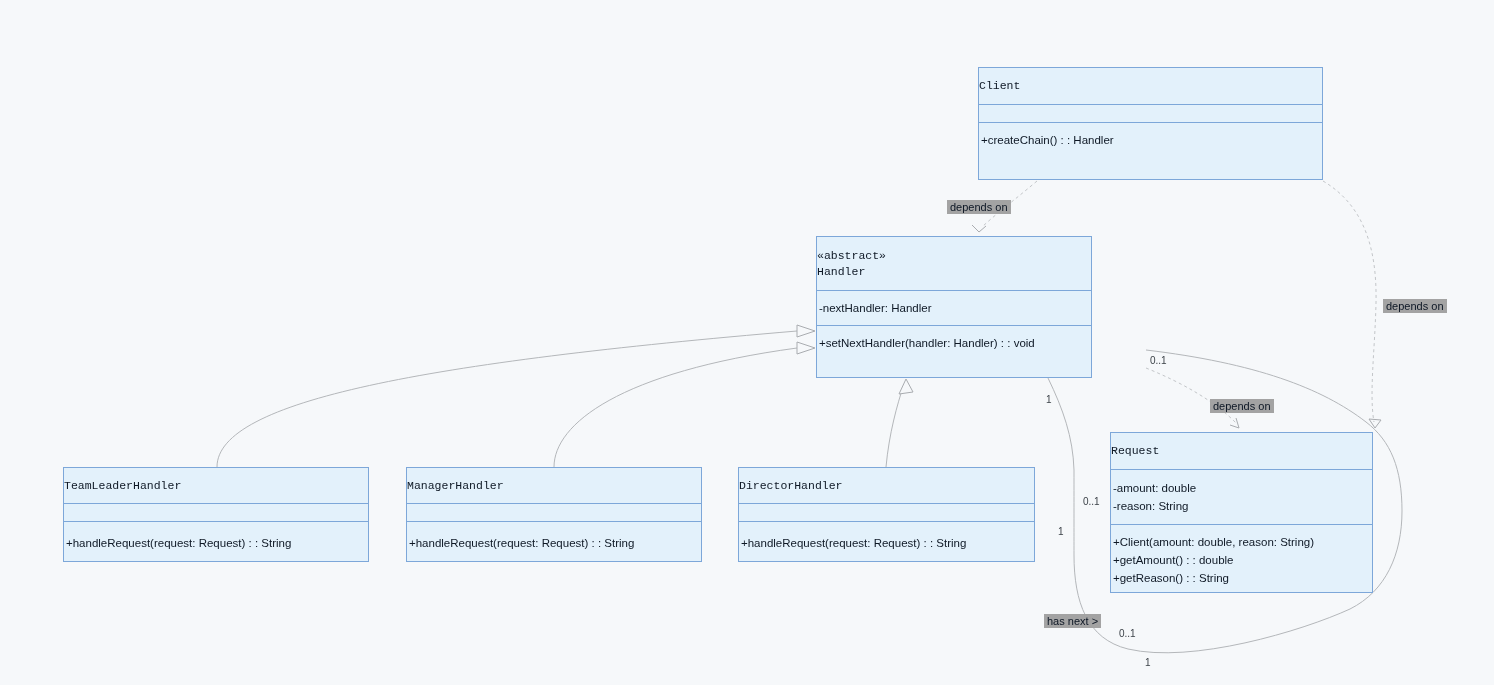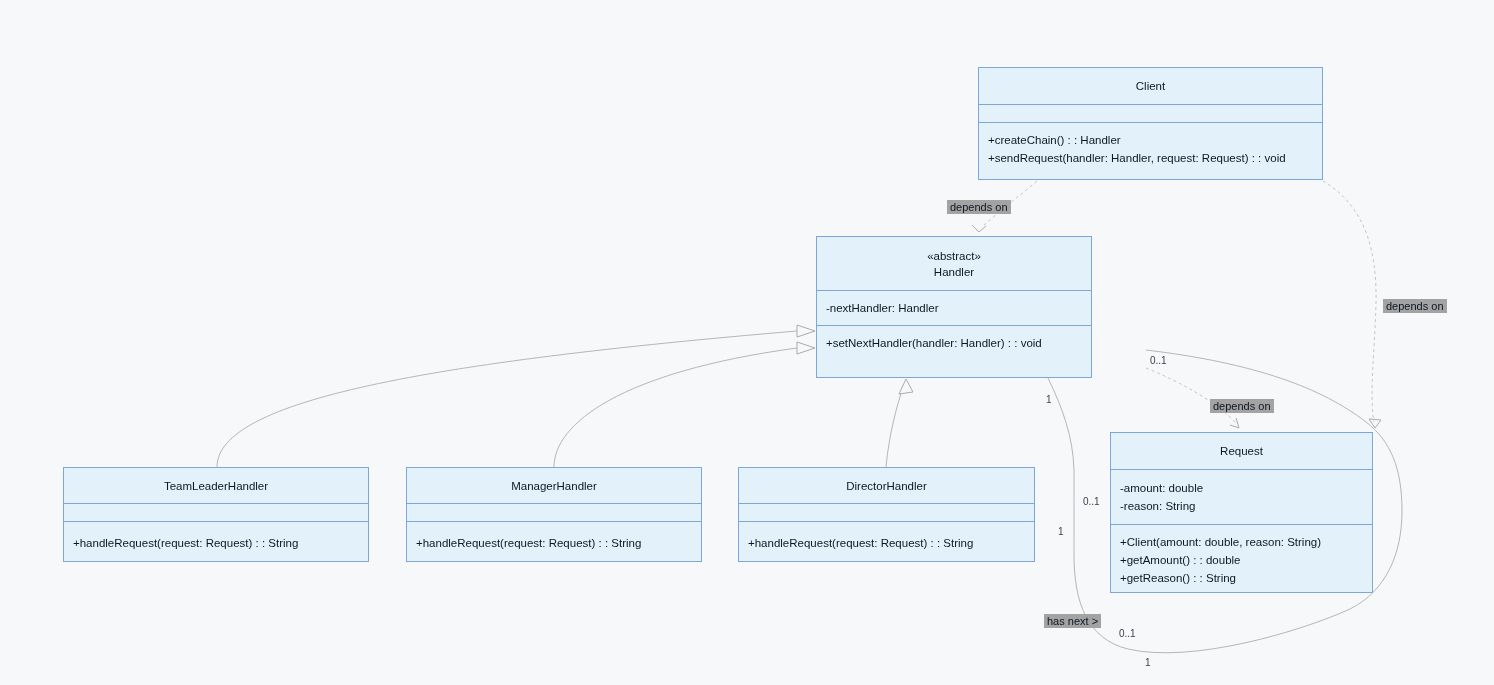--- a/index.html
+++ b/index.html
@@ -2,23 +2,23 @@
 <html><head>
 <meta charset="utf-8">
 <style>
   html,body{margin:0;padding:0;background:#f6f8fa;}
   #canvas{position:relative;width:1494px;height:685px;background:#f6f8fa;overflow:hidden;
           font-family:"Liberation Sans",sans-serif;}
   #edges{position:absolute;left:0;top:0;width:1494px;height:685px;}
 
   .cls{position:absolute;background:#e3f1fb;border:1px solid #7da7d9;box-sizing:border-box;
        color:#0e1825;font-size:11.5px;}
-  .cls-title{display:flex;flex-direction:column;align-items:center;justify-content:center;
-             box-sizing:border-box;line-height:16px;}
-  .sec{border-top:1px solid #7da7d9;box-sizing:border-box;padding-left:9px;overflow:hidden;}
+  .cls-title{display:flex;flex-direction:column;justify-content:center;
+             box-sizing:border-box;line-height:16px;font-family:Liberation Mono, monospace;}
+  .sec{border-top:1px solid #7da7d9;box-sizing:border-box;padding-left:2px;overflow:hidden;}
   .line{line-height:18px;white-space:nowrap;}
 
   .edge-label{position:absolute;background:#a3a3a3;color:#0c1624;font-size:11px;
               padding:1px 3px;white-space:nowrap;}
   .mult{position:absolute;color:#3c4248;font-size:10px;white-space:nowrap;}
 </style>
 </head>
 <body>
 
 <div id="canvas">
@@ -49,21 +49,20 @@
     <polyline points="1230,425 1239,428 1236,418" fill="none" stroke="#a9acb0" stroke-width="1"></polyline>
   </svg>
 
   <div class="cls" style="left:978px;top:67px;width:345px;height:113px">
     <div class="cls-title" style="height:36px">
       <div>Client</div>
     </div>
     <div class="sec" style="height:18px"></div>
     <div class="sec" style="height:58px;padding-top:8px">
       <div class="line">+createChain() : : Handler</div>
-      <div class="line">+sendRequest(handler: Handler, request: Request) : : void</div>
     </div>
   </div>
 
   <div class="cls" style="left:816px;top:236px;width:276px;height:142px">
     <div class="cls-title" style="height:53px">
       <div>«abstract»</div>
       <div>Handler</div>
     </div>
     <div class="sec" style="height:35px;padding-top:8px">
       <div class="line">-nextHandler: Handler</div>

